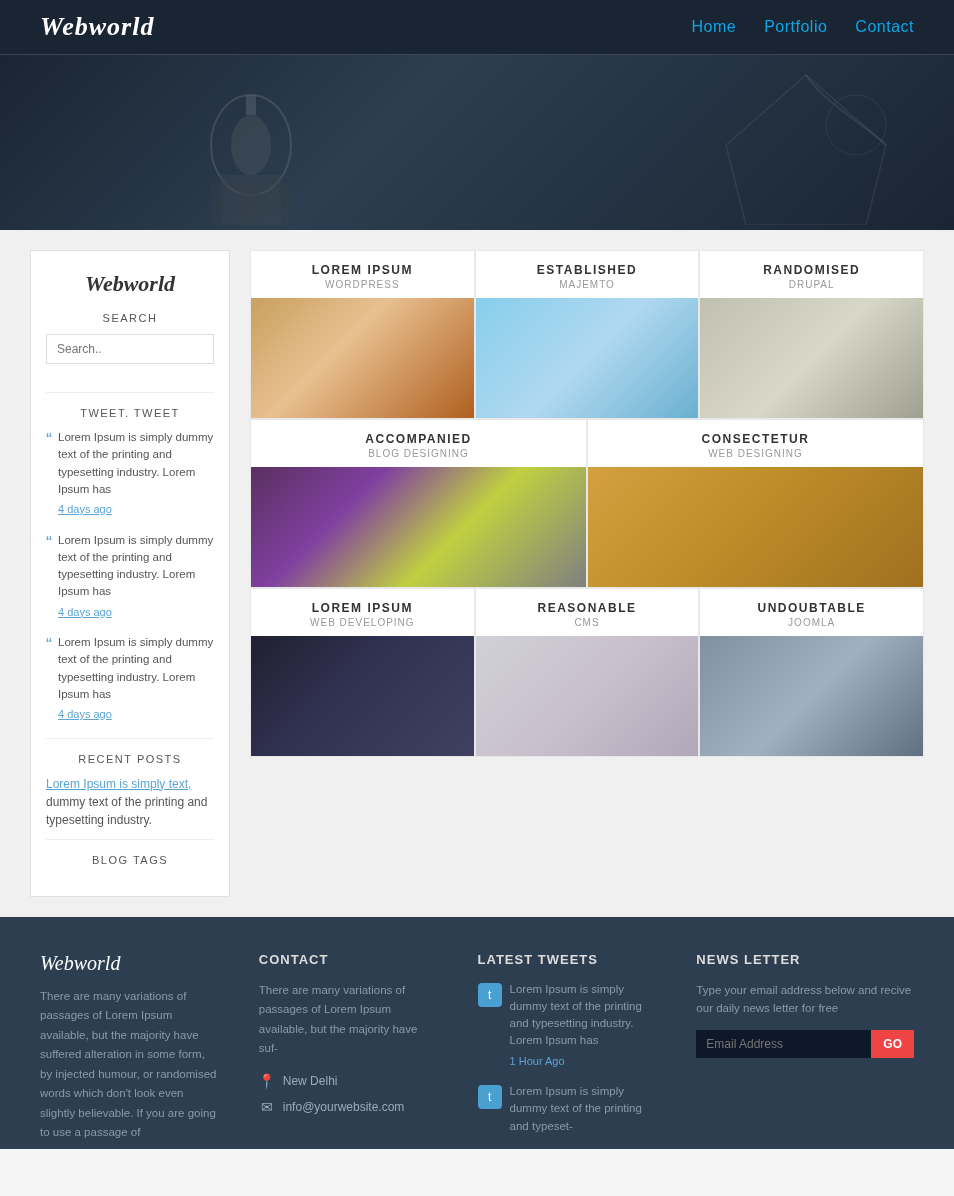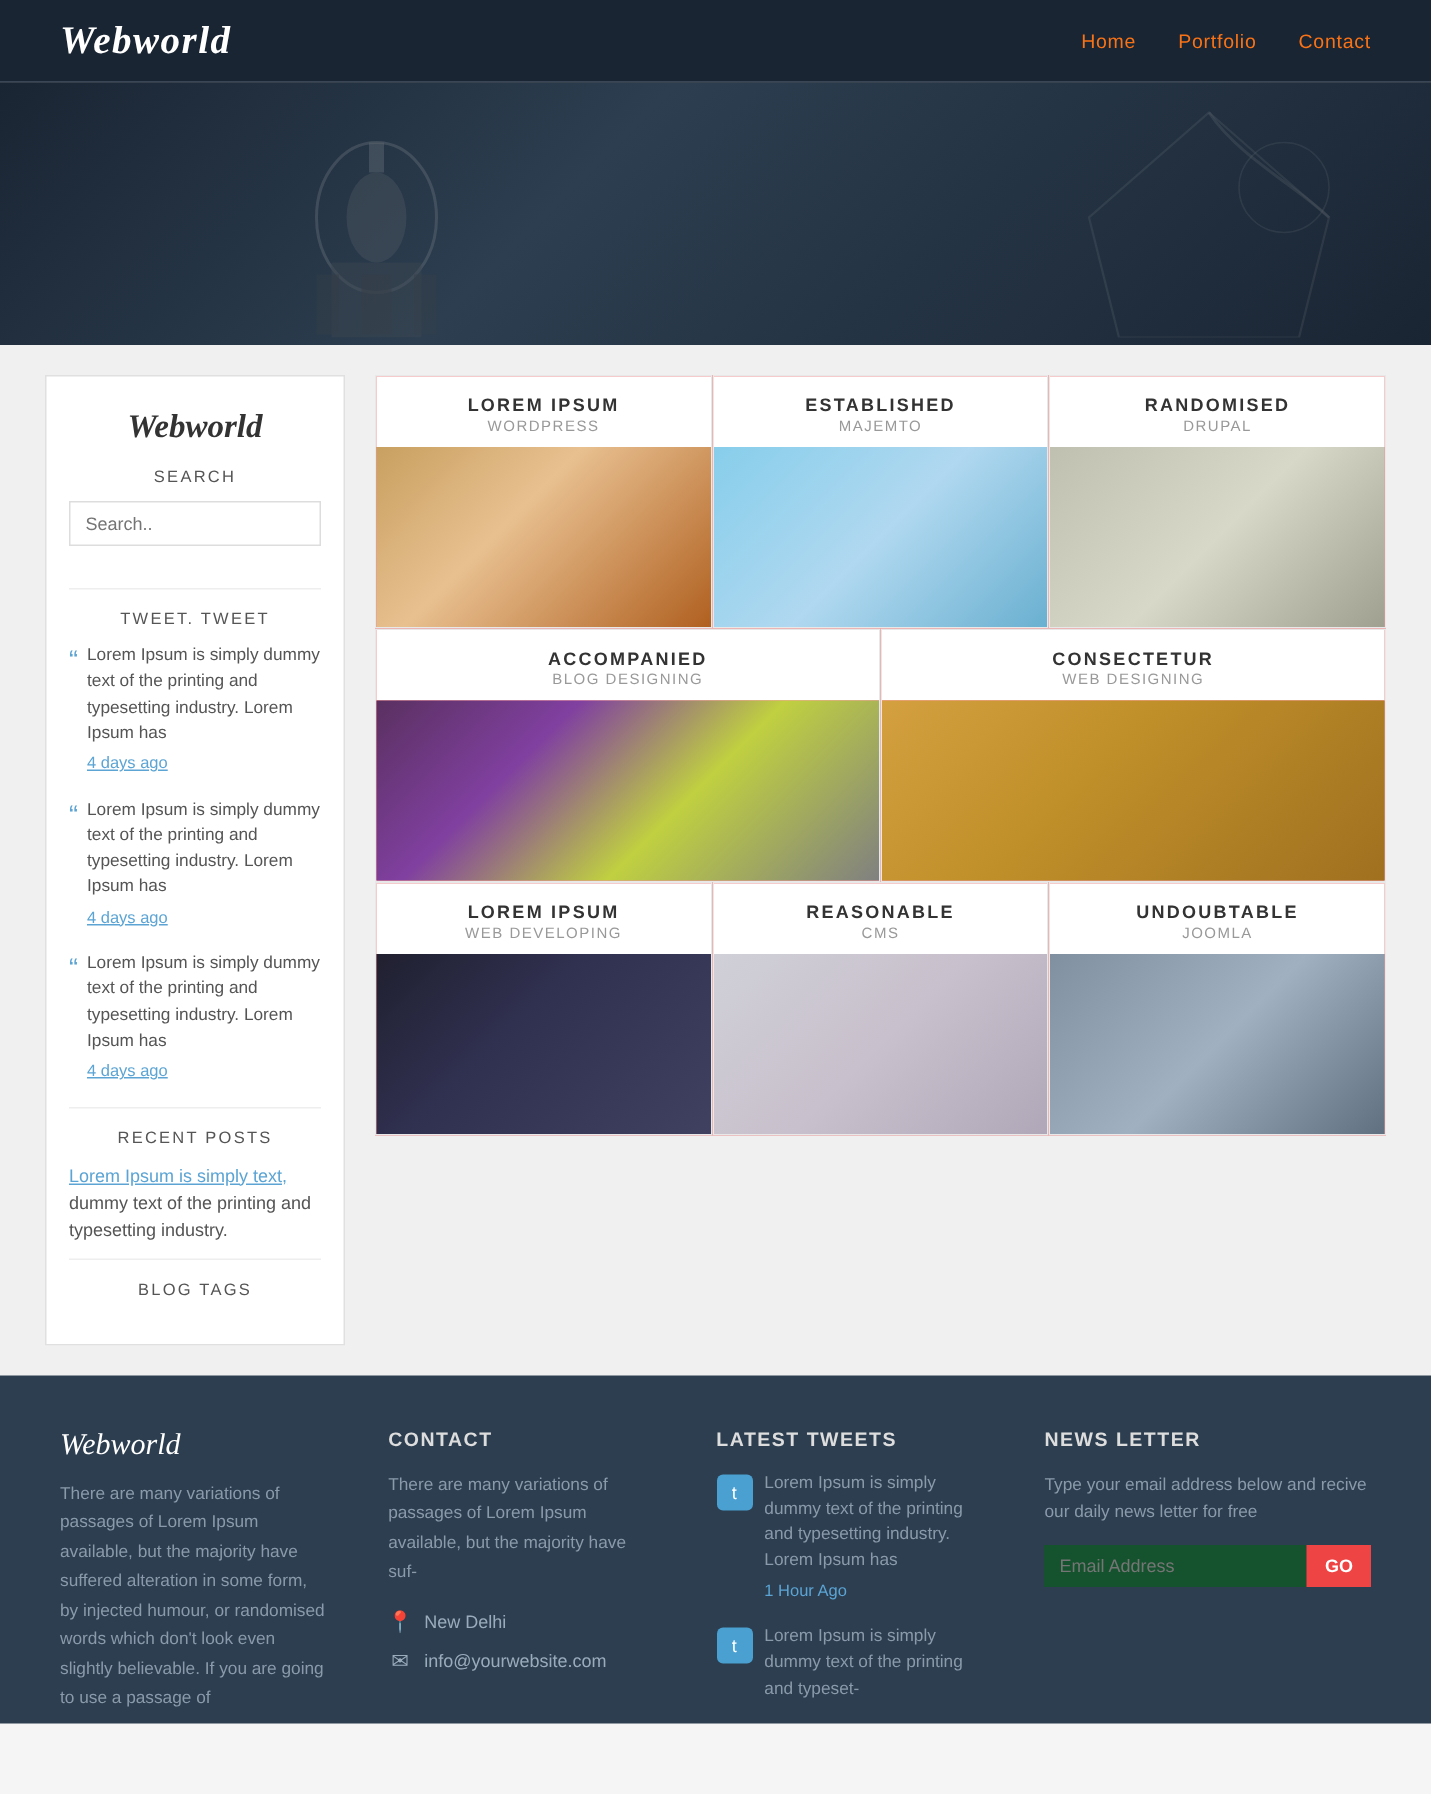--- a/index.html
+++ b/index.html
@@ -17,23 +17,23 @@
     .header-logo {
       font-family: 'Georgia', cursive;
       font-size: 26px;
       color: #fff;
       font-style: italic;
       font-weight: bold;
       letter-spacing: 1px;
     }
     .header-nav { display: flex; gap: 28px; }
     .header-nav a {
-      color: #f97316;
+      color: #0ea5e9;
       text-decoration: none;
-      font-size: 13px;
+      font-size: 16px;
       letter-spacing: 0.5px;
     }
 
     
     .hero {
       width: 100%;
       height: 175px;
       background: #1a2533;
       overflow: hidden;
       position: relative;
@@ -167,21 +167,21 @@
     }
     .portfolio-row {
       display: flex;
       gap: 0;
     }
     .portfolio-col {
       flex: 1;
       display: flex;
       flex-direction: column;
       border: 1px solid #e8e8e8;
-      background: #ef4444;
+      background: #000000;
     }
     .portfolio-header {
       text-align: center;
       padding: 12px 5px 8px 5px;
       background: #fff;
     }
     .portfolio-title {
       font-size: 12px;
       font-weight: bold;
       letter-spacing: 1.5px;
@@ -283,21 +283,21 @@
     }
     .footer-tweet-time { color: #5ba4d4; font-size: 11px; margin-top: 3px; display: block; }
     .newsletter-desc { font-size: 11.5px; color: #8a9aaa; line-height: 1.6; margin-bottom: 13px; }
     .newsletter-form { display: flex; gap: 0; }
     .newsletter-input {
       flex: 1;
       padding: 7px 10px;
       border: none;
       font-size: 12px;
       color: #999;
-      background: #14532d;
+      background: #0f172a;
       outline: none;
     }
     .newsletter-btn {
       padding: 7px 12px;
       background: #ef4444;
       color: #fff;
       font-size: 12px;
       font-weight: bold;
       border: none;
       cursor: pointer;

